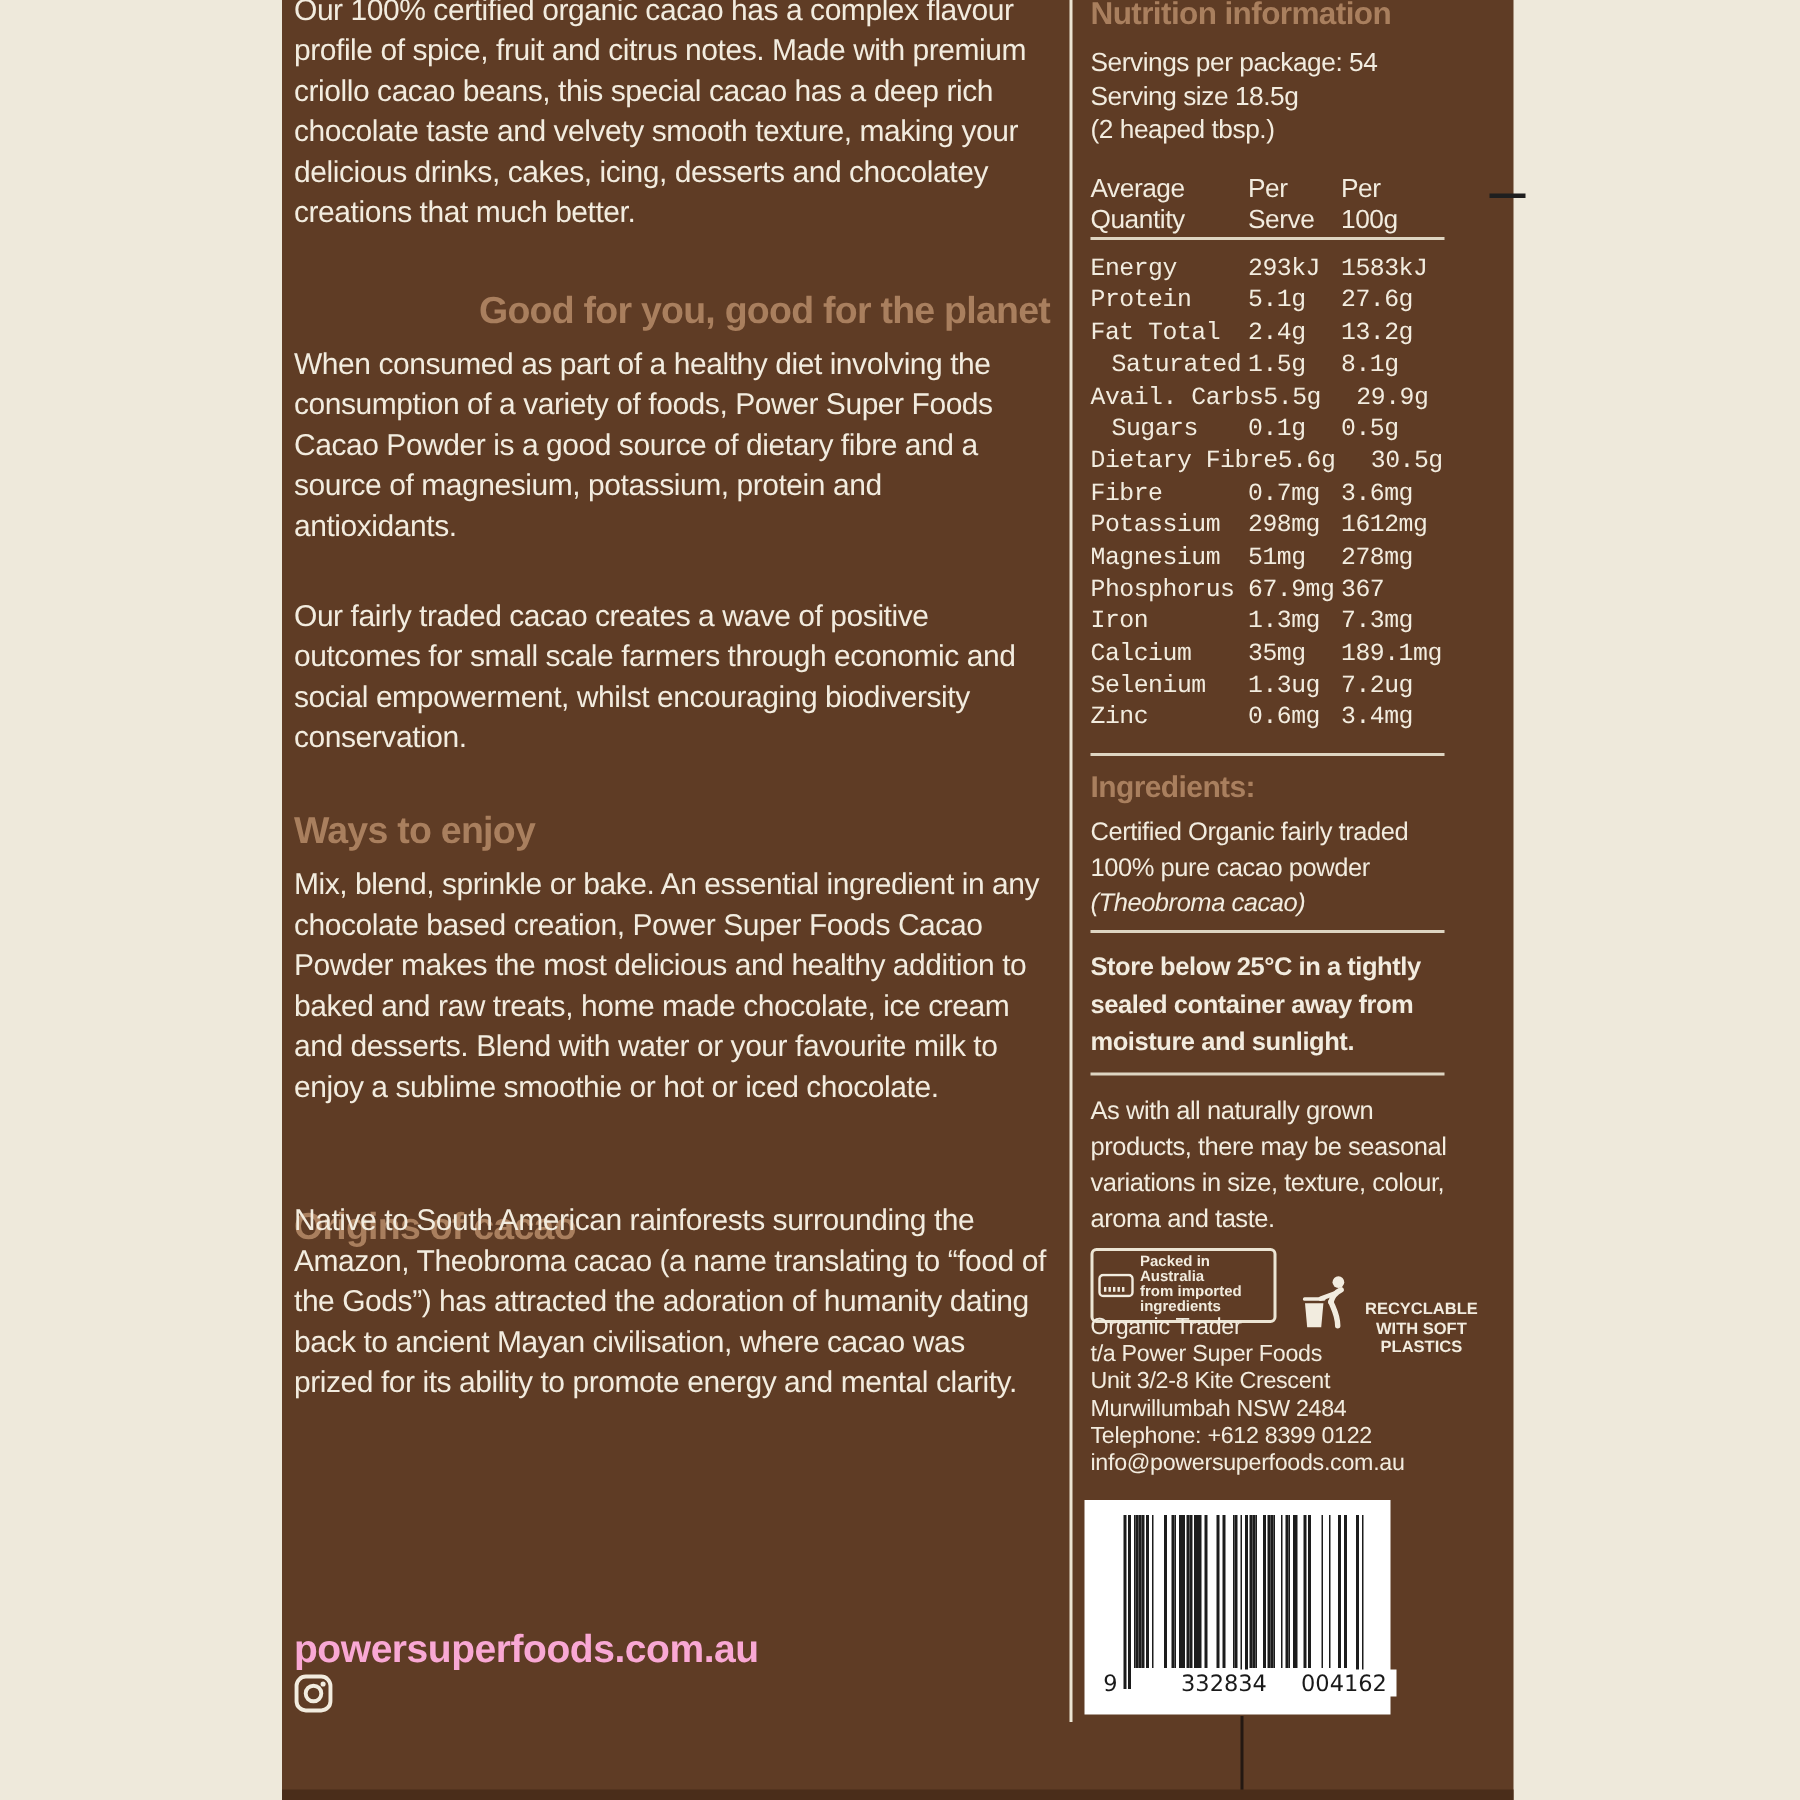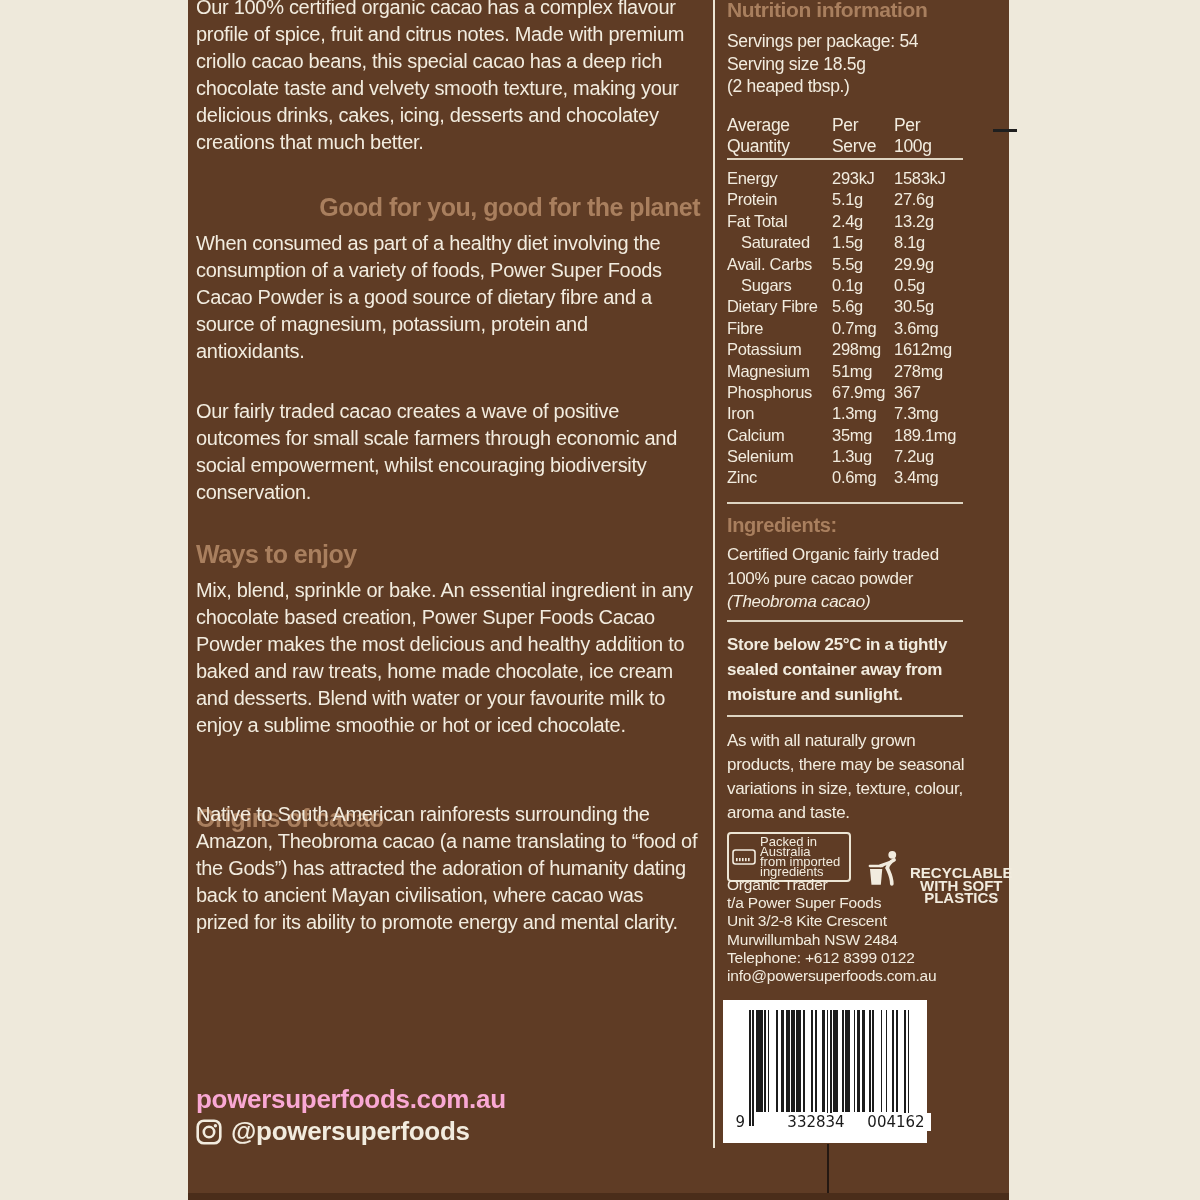--- a/index.html
+++ b/index.html
@@ -40,41 +40,41 @@
   .right-col{position:absolute;left:539px;top:0;width:243px;color:#f2ecdf;}
   .rc-abs{position:absolute;left:0;width:243px;margin:0;}
   .nutri-title{color:#a97f5e;font-weight:bold;font-size:21px;letter-spacing:-0.4px;top:-2px;}
   .serv-block{top:30px;font-size:17.5px;line-height:22.5px;letter-spacing:-0.3px;}
   .table-header{top:104px;display:flex;font-size:17.5px;line-height:21px;letter-spacing:-0.3px;margin-top:11px;}
   .th-c1{flex:0 0 105px;}
   .th-c2{flex:0 0 62px;}
   .th-c3{flex:1 1 auto;}
   .rule{position:absolute;left:0;width:236px;height:2px;background:#ece5d4;opacity:.9;}
   .nrows{top:168px;}
-  .nrow{display:flex;font-size:16.5px;height:21.4px;line-height:21.4px;letter-spacing:-0.3px;}
+  .nrow{display:flex;font-size:16.5px;height:21.4px;line-height:21.4px;letter-spacing:-0.3px;font-family:Liberation Mono, monospace;}
   .nrow .c1{flex:0 0 105px;white-space:nowrap;}
   .nrow .c1.ind{padding-left:14px;flex:0 0 91px;}
   .nrow .c2{flex:0 0 62px;white-space:nowrap;}
   .nrow .c3{flex:1 1 auto;white-space:nowrap;}
   .ing-title{color:#a97f5e;font-weight:bold;font-size:20px;letter-spacing:-0.4px;top:514px;}
   .ing-lines{top:543px;font-size:17px;line-height:23.5px;letter-spacing:-0.3px;}
   .latin{font-style:italic;}
   .storage{top:632px;font-size:17px;line-height:25px;letter-spacing:-0.3px;font-weight:bold;}
   .seasonal{top:729px;font-size:17px;line-height:24px;letter-spacing:-0.3px;}
   
   .badges{top:832px;display:flex;align-items:flex-start;}
   .packed-badge{
     flex:0 0 auto;width:124px;border:2px solid #ece5d4;border-radius:4px;
     display:flex;align-items:center;gap:4px;padding:3px 3px;box-sizing:border-box;
   }
   .packed-icon{width:24px;height:16px;flex:0 0 auto;}
-  .packed-text{font-size:13px;font-weight:normal;line-height:10px;letter-spacing:0;}
+  .packed-text{font-size:10px;font-weight:bold;line-height:10px;letter-spacing:0;}
   .recyclable{display:flex;align-items:center;gap:5px;margin-left:14px;}
   .tidyman-icon{width:40px;height:40px;flex:0 0 auto;}
-  .recyclable-text{font-size:15px;font-weight:bold;line-height:12.5px;text-align:center;letter-spacing:0;margin-top:35px;}
+  .recyclable-text{font-size:11px;font-weight:bold;line-height:12.5px;text-align:center;letter-spacing:0;margin-top:35px;}
   .contact{top:876px;font-size:15.5px;line-height:18.2px;letter-spacing:-0.2px;}
   
   .barcode-box{
     position:absolute;left:535px;top:1000px;width:204px;height:143px;background:#ffffff;
   }
   .barcode-bars{position:absolute;left:26px;top:10px;height:116px;font-size:0;white-space:nowrap;}
   .bc-mod{display:inline-block;width:1.7px;vertical-align:top;}
   .bc-num{
     position:absolute;color:#1a1a1a;font-family:"DejaVu Sans", sans-serif;
     font-size:15px;line-height:18px;top:113px;background:#ffffff;text-align:center;
@@ -103,21 +103,20 @@
     <h2 class="heading" style="top:804px;">Origins of cacao</h2>
     <p class="body-text" style="top:801px;">Native to South American rainforests surrounding the Amazon, Theobroma cacao (a name translating to “food of the Gods”) has attracted the adoration of humanity dating back to ancient Mayan civilisation, where cacao was prized for its ability to promote energy and mental clarity.</p>
 
     <div class="website">powersuperfoods.com.au</div>
     <div class="instagram-row">
       <svg class="ig-icon" viewBox="0 0 26 26">
         <rect x="1.7" y="1.7" width="22.6" height="22.6" rx="6.2" fill="none" stroke="#f2ecdf" stroke-width="2.6"></rect>
         <circle cx="13" cy="13" r="5.2" fill="none" stroke="#f2ecdf" stroke-width="2.6"></circle>
         <circle cx="19.4" cy="6.7" r="1.7" fill="#f2ecdf"></circle>
       </svg>
-      <span>@powersuperfoods</span>
     </div>
   </div>
 
   <div class="divider-v"></div>
 
   <div class="right-col">
     <h2 class="rc-abs nutri-title">Nutrition information</h2>
 
     <div class="rc-abs serv-block">
       <div>Servings per package: 54</div>

